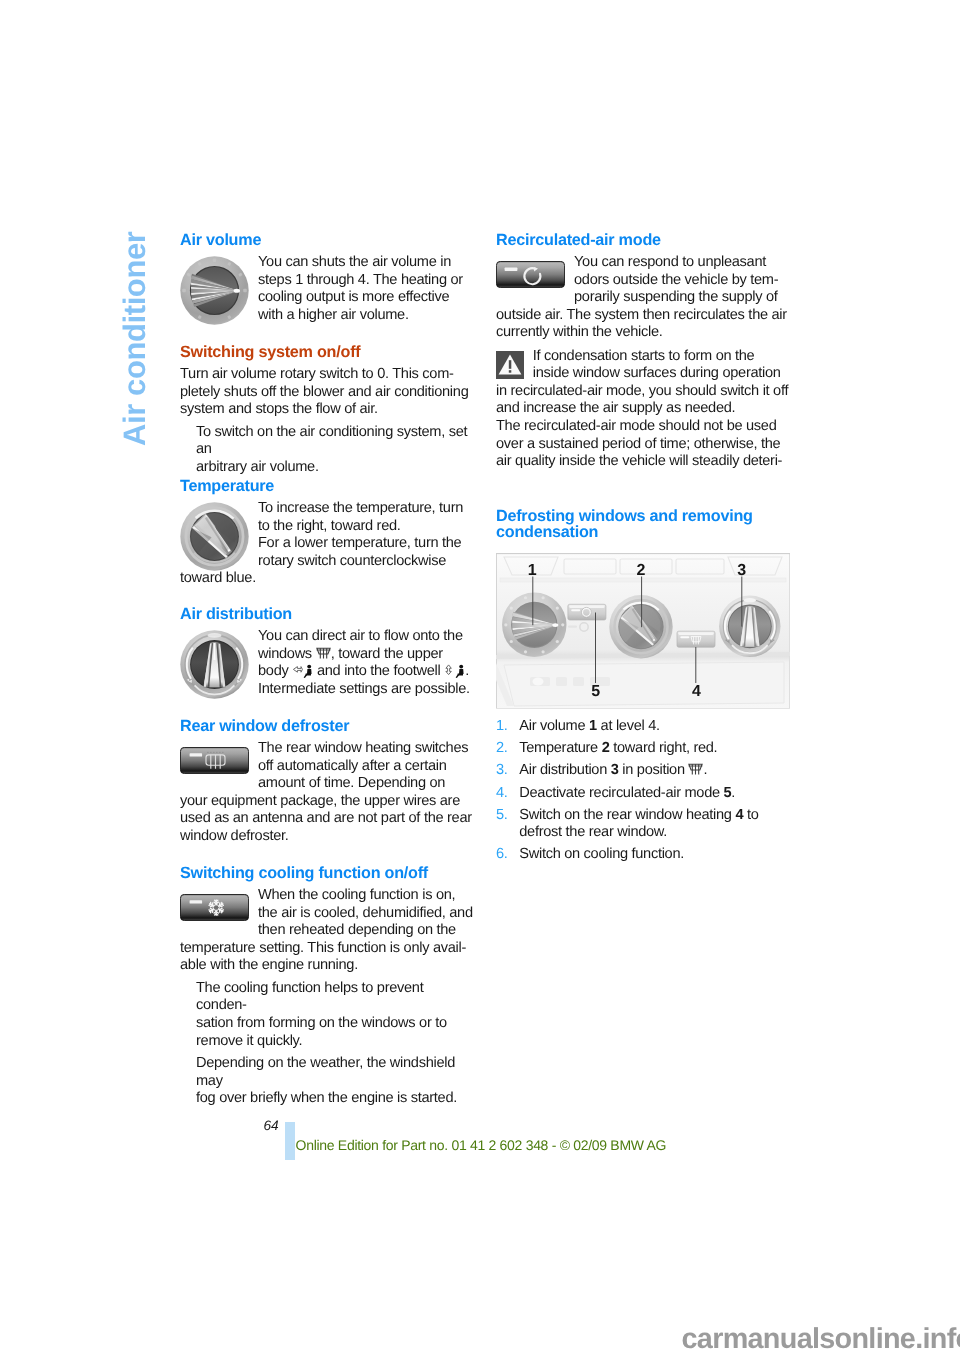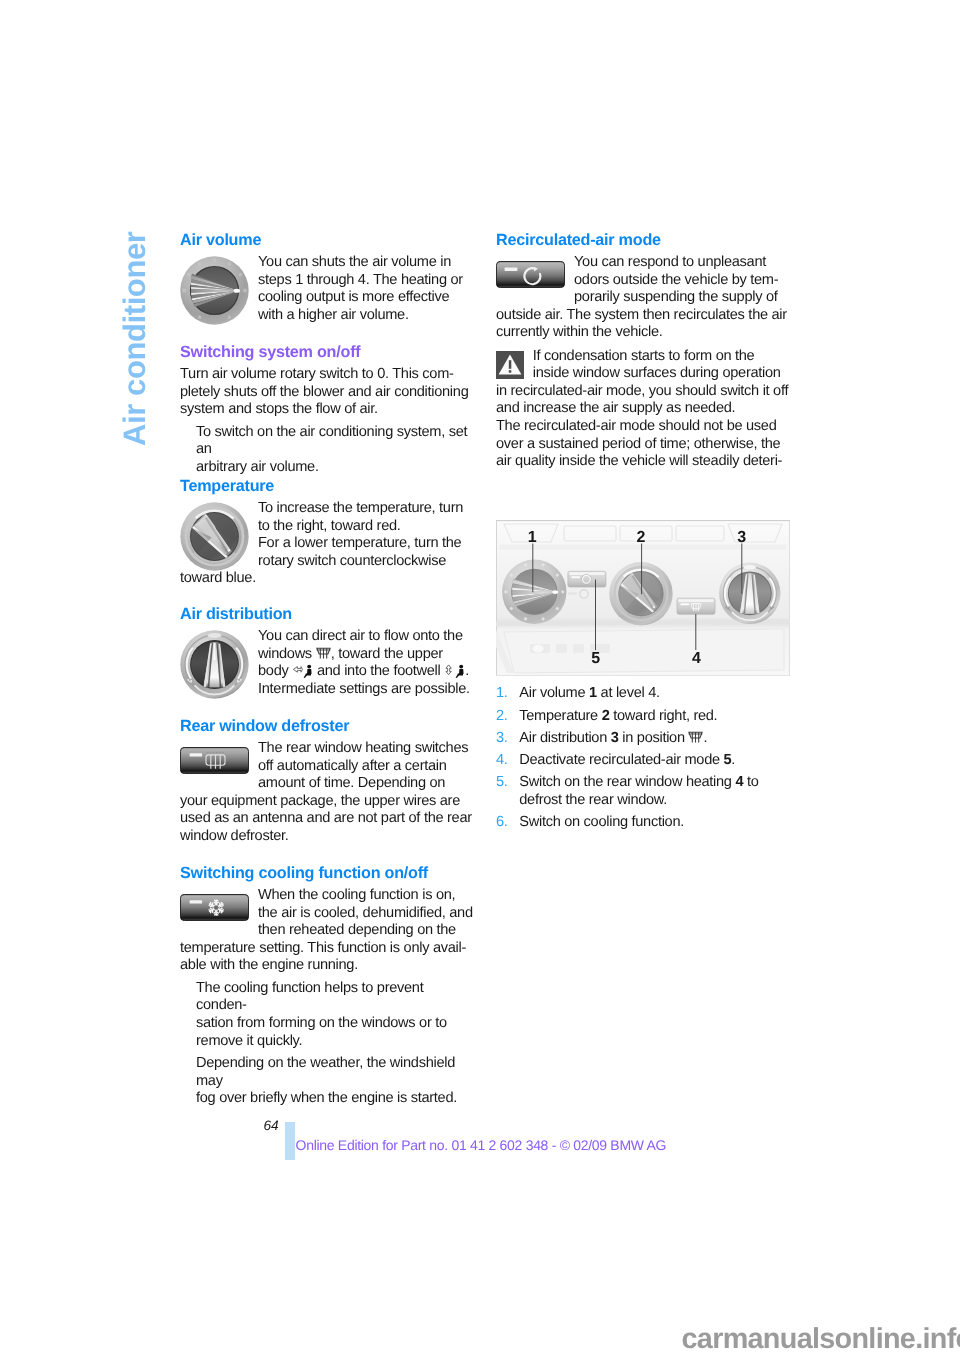--- a/index.html
+++ b/index.html
@@ -14,35 +14,35 @@
     color:#85c2f5;font-weight:bold;font-size:31px;letter-spacing:-0.4px;
     white-space:nowrap;line-height:1;}
 
   .col{position:absolute;width:294px;}
   .colL{left:180px;top:0;}
   .colR{left:496px;top:0;}
   .sec{position:absolute;left:0;width:294px;}
 
   .hd{font-size:16.2px;font-weight:bold;color:#0a88f2;line-height:16.3px;
       letter-spacing:-0.25px;margin:0 0 6.1px 0;}
-  .hd.light{color:#8b5cf6;}
+  .hd.light{color:#c2410c;}
   .tx{font-size:14.6px;line-height:17.55px;color:#1a1a1a;letter-spacing:-0.3px;margin:0;}
   .sp{margin-top:5px;margin-left:16px;}
   .body-blk{position:relative;}
   .wrapimg{position:absolute;left:0;top:1.6px;}
   .btnwrap{top:6.5px;}
   .warnimg{top:3px;}
   .ind3 > div:nth-child(-n+3){padding-left:78px;}
   .ind4 > div:nth-child(-n+4){padding-left:78px;}
   .indw2 > div:nth-child(-n+2){padding-left:36.7px;}
 
 
   .footer-num{position:absolute;left:263.6px;top:1119px;font-size:13.7px;line-height:14px;color:#1a1a1a;letter-spacing:-0.2px;font-style:italic;}
   .footer-bar{position:absolute;left:285.4px;top:1122px;width:9.6px;height:37.6px;background:#bcdef7;}
-  .footer-txt{position:absolute;left:295.6px;top:1137px;font-size:14px;line-height:16px;color:#8b5cf6;letter-spacing:-0.3px;}
+  .footer-txt{position:absolute;left:295.6px;top:1137px;font-size:14px;line-height:16px;color:#4d7c0f;letter-spacing:-0.3px;}
   .wm{position:absolute;left:681.5px;top:1324.9px;font-size:28.8px;line-height:1;color:#9b9b9b;letter-spacing:-0.7px;font-weight:bold;}
 
   ol.steps{margin:9.4px 0 0 0;padding:0;list-style:none;}
   ol.steps li{position:relative;padding-left:23.3px;font-size:14.6px;line-height:17.55px;
      color:#1a1a1a;letter-spacing:-0.3px;list-style:none;margin-bottom:4.6px;}
   ol.steps li .num{position:absolute;left:0;top:0;color:#2ba4f7;}
   
   b{font-weight:bold;}
   .figure{position:relative;width:294px;height:156px;margin:12.1px 0 0 0;}
   .figure svg{display:block;}
@@ -459,20 +459,24 @@
           </div>
       </div>
       <div class="tx">
           <div>The recirculated-air mode should not be used</div>
           <div>over a sustained period of time; otherwise, the</div>
           <div>air quality inside the vehicle will steadily deteri-</div>
         </div>
     </div>
 
     <div class="sec" style="top:508px">
+      <div class="hd">
+          <div>Defrosting windows and removing</div>
+          <div>condensation</div>
+        </div>
       <div class="figure">
           <svg width="294" height="156" viewBox="0 0 294 156" xmlns="http://www.w3.org/2000/svg">
             <defs>
 <linearGradient id="pnl" x1="0" y1="0" x2="0" y2="1">
 <stop offset="0%" stop-color="#fbfbfb"></stop>
                 <stop offset="28%" stop-color="#f4f4f4"></stop>
 <stop offset="62%" stop-color="#ededed"></stop>
                 <stop offset="66%" stop-color="#e2e2e2"></stop>
 <stop offset="70%" stop-color="#f2f2f2"></stop>
                 <stop offset="100%" stop-color="#f7f7f7"></stop>

